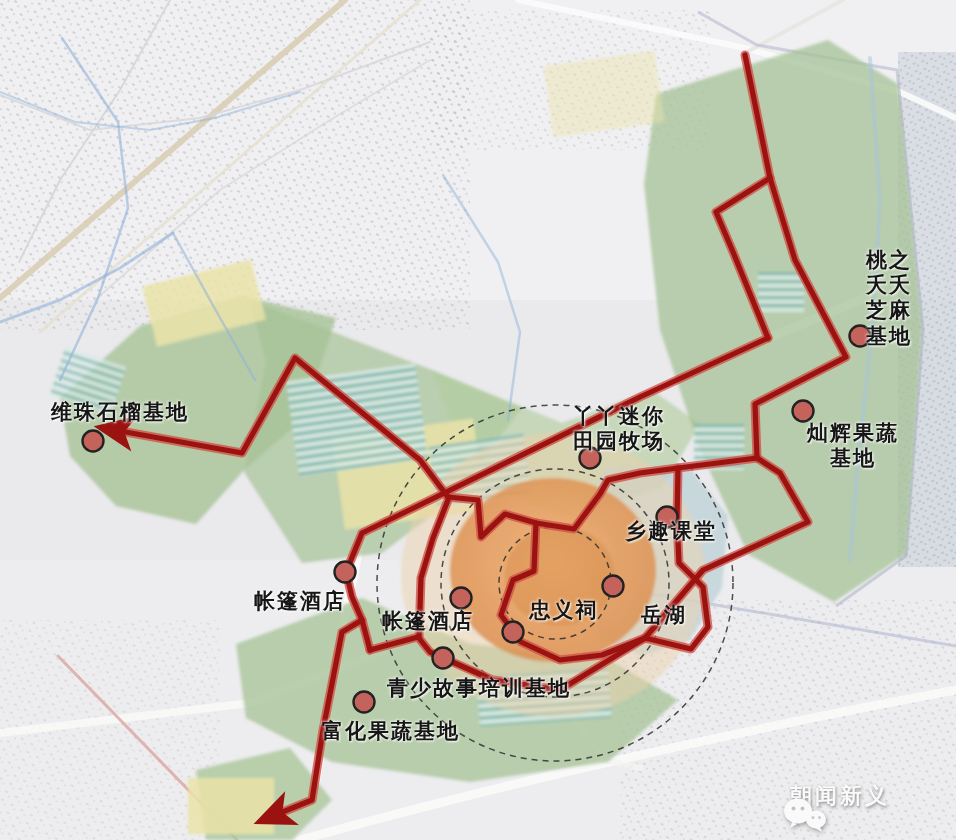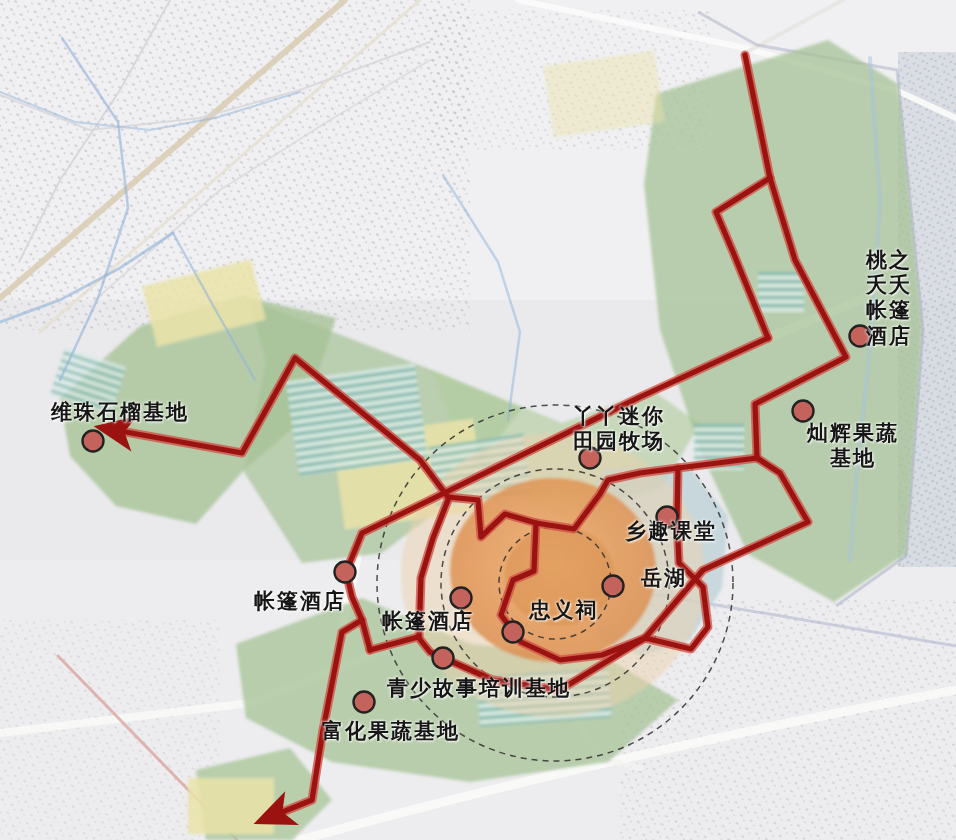--- a/index.html
+++ b/index.html
@@ -178,27 +178,42 @@
         <circle cx="461" cy="598" r="10.5" fill="#c4635b" stroke="#222222" stroke-width="2.4"></circle>
         <circle cx="345" cy="572" r="10.5" fill="#c4635b" stroke="#222222" stroke-width="2.4"></circle>
         <circle cx="443" cy="658" r="10.5" fill="#c4635b" stroke="#222222" stroke-width="2.4"></circle>
         <circle cx="364" cy="702" r="10.5" fill="#c4635b" stroke="#222222" stroke-width="2.4"></circle>
       </g>
 </svg>
 
 <div id="labels">
       <div class="loc-label" style="left: 120px; top: 412px;">维珠石榴基地</div>
       <div class="loc-label" style="left: 889px; top: 297px;">桃之夭夭
-帐篷酒店</div>
+芝麻基地</div>
       <div class="loc-label" style="left: 853px; top: 445px;">灿辉果蔬基地</div>
       <div class="loc-label" style="left: 619px; top: 429px; font-family: Liberation Serif, serif;">丫丫迷你
 田园牧场</div>
       <div class="loc-label" style="left: 671px; top: 498px; margin-top: 33px;">乡趣课堂</div>
-      <div class="loc-label" style="left: 664px; top: 578px;">岳湖</div>
+      <div class="loc-label" style="left: 664px; top: 615px;">岳湖</div>
       <div class="loc-label" style="left: 564px; top: 610px;">忠义祠</div>
       <div class="loc-label" style="left: 428px; top: 621px;">帐篷酒店</div>
       <div class="loc-label" style="left: 300px; top: 601px;">帐篷酒店</div>
       <div class="loc-label" style="left: 479px; top: 688px;">青少故事培训基地</div>
       <div class="loc-label" style="left: 387px; top: 731px; padding-left: 8px;">富化果蔬基地</div>
     </div>
 
-
+<div id="watermark">
+  <span class="wm-icon">
+    <svg width="46" height="38" viewBox="0 0 46 38">
+      <ellipse cx="16" cy="15" rx="14" ry="12.5" fill="#fbfbfb"></ellipse>
+      <path d="M10,26 L8,32 L15,28 Z" fill="#fbfbfb"></path>
+      <ellipse cx="34" cy="23.5" rx="10" ry="9" fill="#fbfbfb"></ellipse>
+      <path d="M38,31 L40,36 L33,32 Z" fill="#fbfbfb"></path>
+      <circle cx="11.5" cy="12.5" r="1.9" fill="#bdbdbf"></circle>
+      <circle cx="20.5" cy="12.5" r="1.9" fill="#bdbdbf"></circle>
+      <circle cx="31" cy="21.5" r="1.5" fill="#c6c6c8"></circle>
+      <circle cx="37.5" cy="21.5" r="1.5" fill="#c6c6c8"></circle>
+    </svg>
+  </span>
+  <span class="wm-text">朝闻新义</span>
 </div>
 
+</div>
+
 </body></html>

